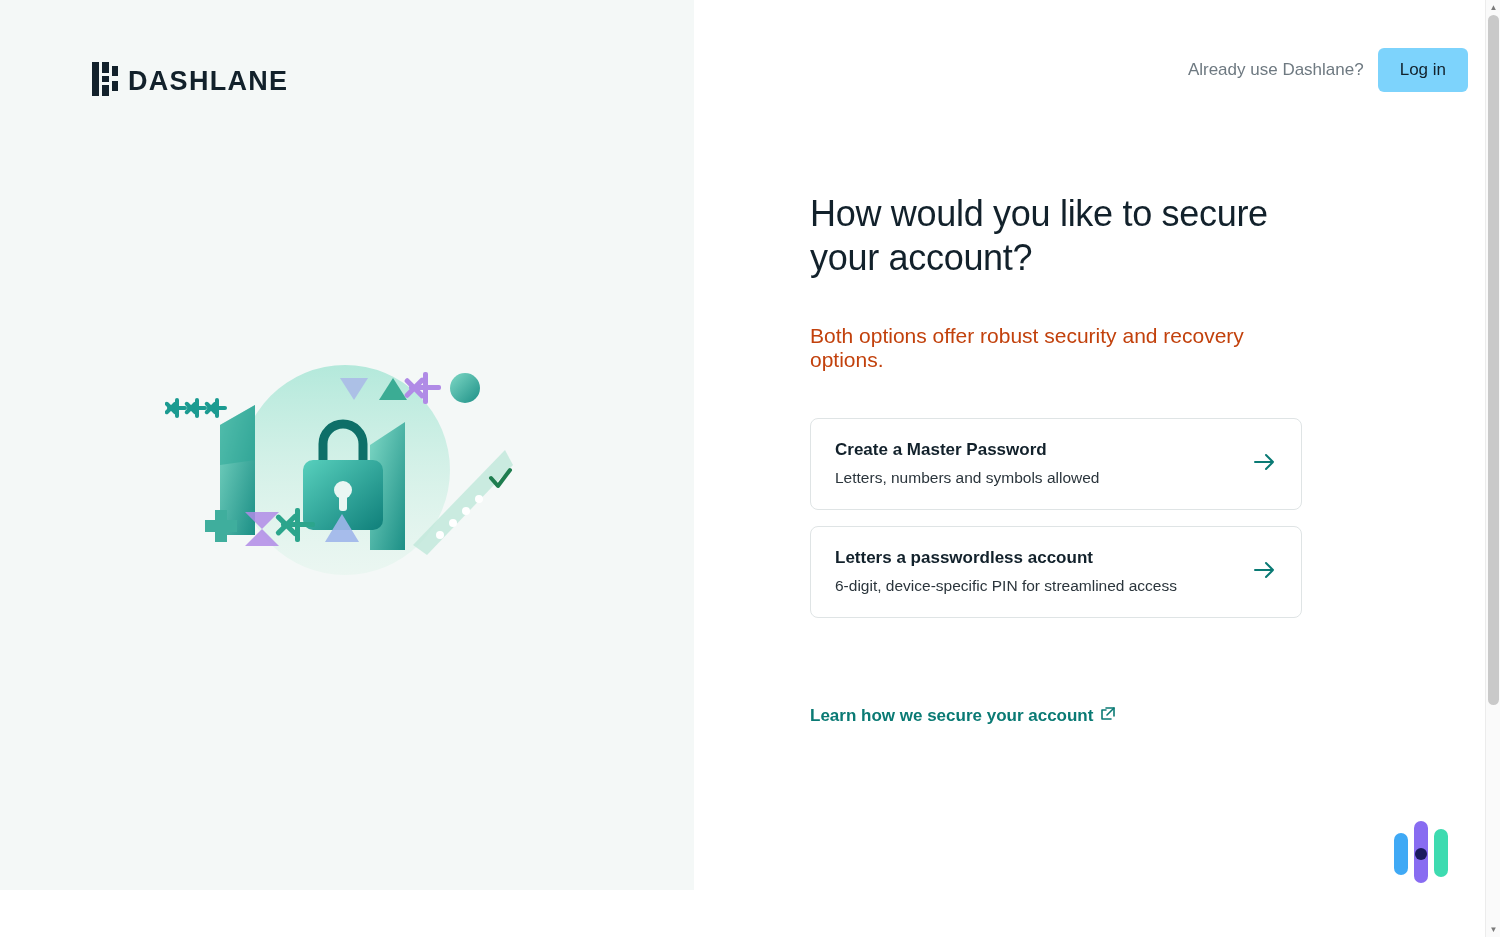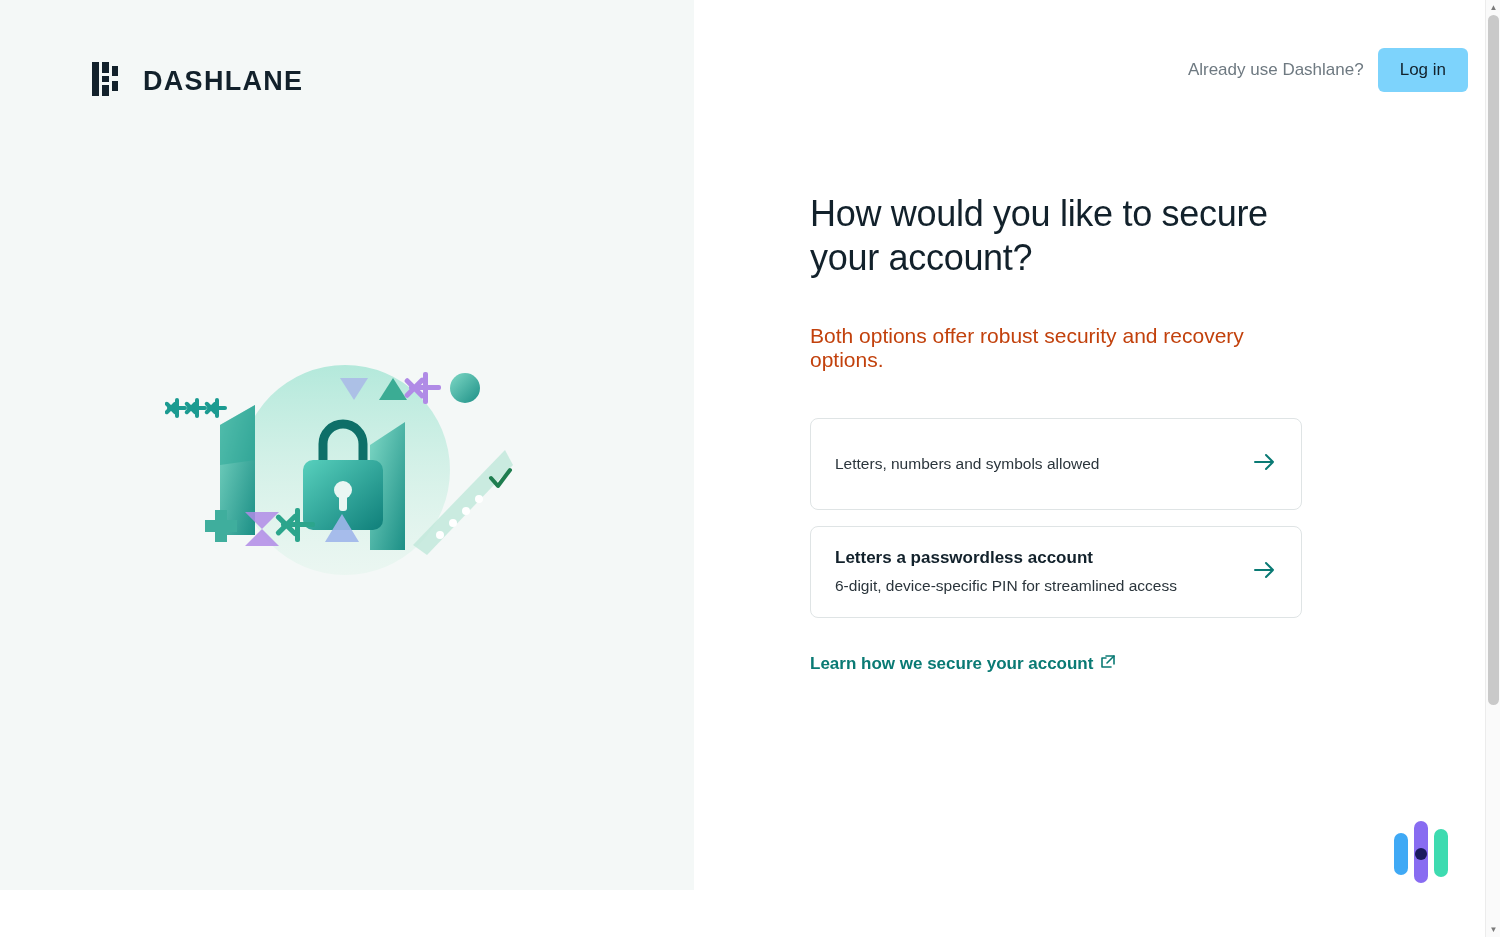--- a/index.html
+++ b/index.html
@@ -27,21 +27,21 @@
     position: relative;
     flex: 0 0 694px;
   }
 
   .logo {
     position: absolute;
     left: 92px;
     top: 62px;
     display: flex;
     align-items: center;
-    gap: 19px;
+    gap: 4px;
   }
   .logo-mark { display: block; }
   .logo-text {
     font-size: 27px;
     font-weight: bold;
     letter-spacing: 1.3px;
     color: #12212b;
     font-family: "Liberation Sans", sans-serif;
   }
 
@@ -134,21 +134,21 @@
   }
   .option-desc {
     font-size: 15.5px;
     color: #2b353c;
     line-height: 22px;
     max-width: 360px;
   }
   .arrow-icon { flex: 0 0 auto; }
 
   .learn-link {
-    margin-top: 36px;
+    margin-top: 88px;
     display: inline-flex;
     align-items: center;
     gap: 8px;
     font-size: 17px;
     color: #0a7a74;
     text-decoration: none;
     font-weight: bold;
     cursor: pointer;
   }
   .learn-label { font-weight: bold; }
@@ -313,20 +313,21 @@
     </div>
 
     <div class="content">
       <h1 class="headline">How would you like to secure your account?</h1>
       <p class="subhead">Both options offer robust security and recovery options.</p>
 
       <div class="options">
 
         <div class="option-card">
           <div class="option-text">
+            <div class="option-title">Create a Master Password</div>
             <div class="option-desc">Letters, numbers and symbols allowed</div>
           </div>
           <span class="arrow-icon">
             <svg width="24" height="18" viewBox="0 0 24 18">
               <path d="M2 9 H20 M13 2 L20 9 L13 16" stroke="#0a7a74" stroke-width="2" fill="none" stroke-linecap="round" stroke-linejoin="round"></path>
             </svg>
           </span>
         </div>
 
         <div class="option-card">

